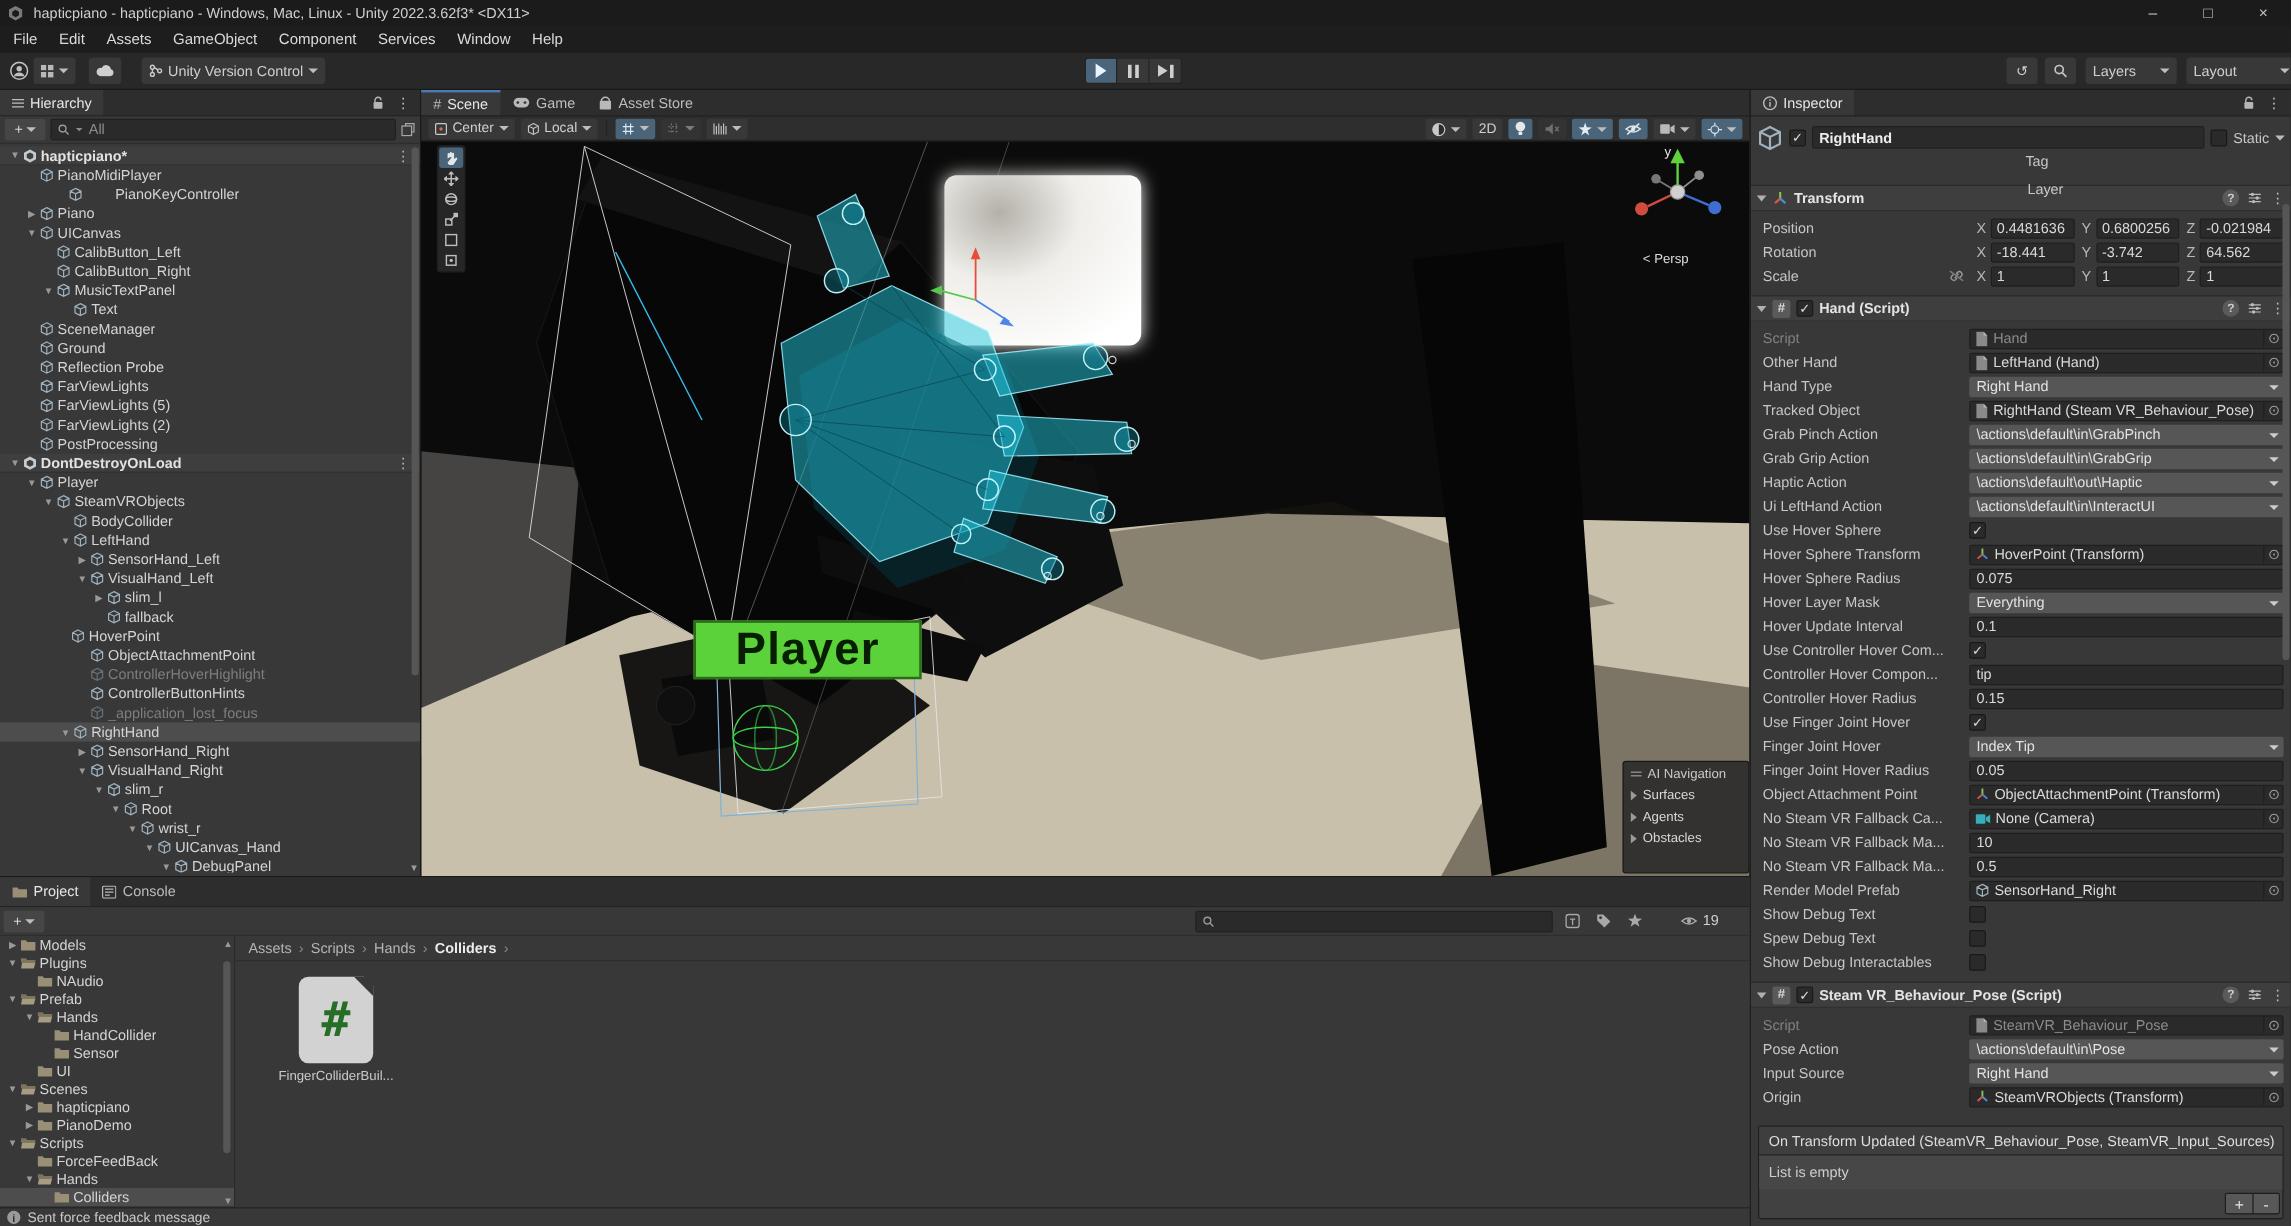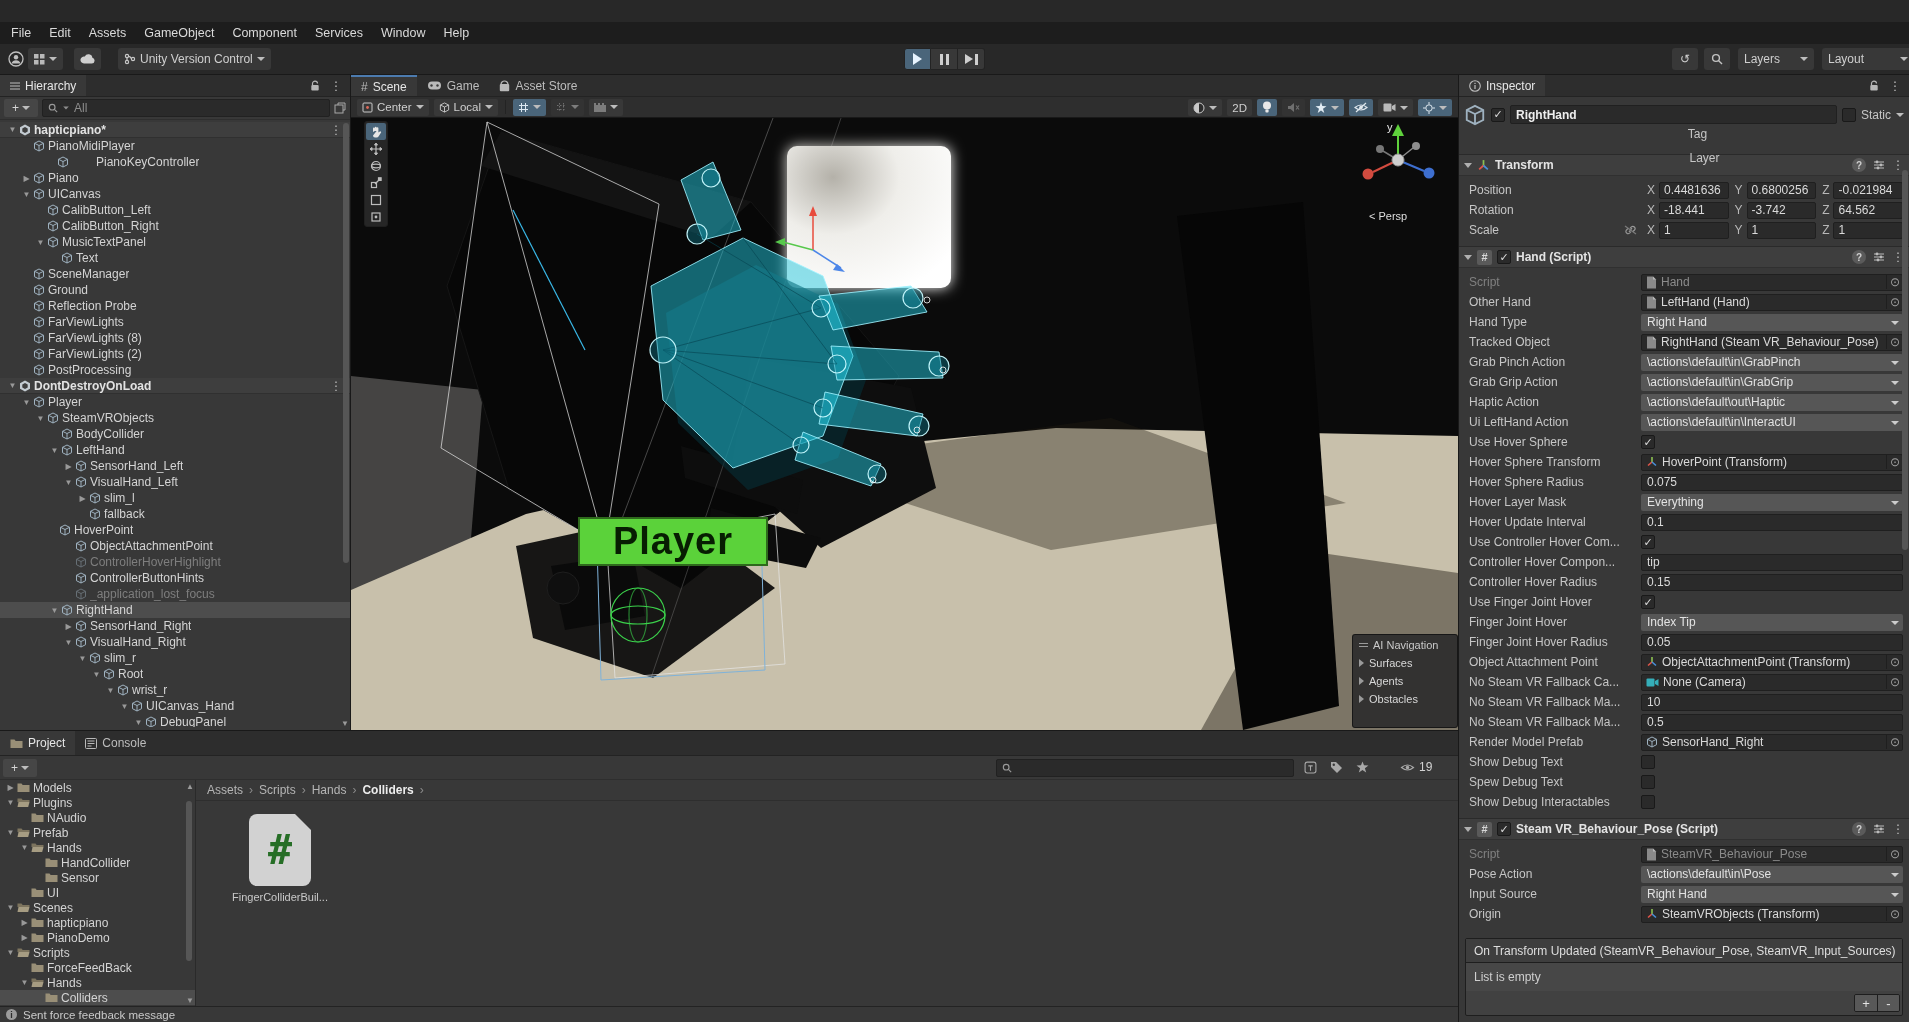--- a/index.html
+++ b/index.html
@@ -171,20 +171,34 @@
     border-top:1px solid #232323; display:flex; align-items:flex-start; gap:6px; padding:2px 0 0 6px;
     color:#c9c9c9; font-size:11.5px; overflow:hidden; }
   .info-dot { width:11px; height:11px; border-radius:50%; background:#9a9a9a; color:#2c2c2c; font-size:9px;
     font-weight:bold; display:flex; align-items:center; justify-content:center; }
 </style>
 </head>
 <body>
 
 <div id="app">
 
+  <div id="titlebar">
+    <span class="ico">
+      <svg width="14" height="14" viewBox="0 0 14 14">
+          <path d="M7 1 L12.5 4 V10 L7 13 L1.5 10 V4 Z" fill="#7a7a7a"></path>
+          <path d="M7 4.2 L9.8 5.8 V8.8 L7 10.4 L4.2 8.8 V5.8 Z" fill="#1b1b1b"></path>
+        </svg>
+    </span>
+    <span id="window-title">hapticpiano - hapticpiano - Windows, Mac, Linux - Unity 2022.3.62f3* &lt;DX11&gt;</span>
+    <div id="win-controls">
+      <span class="wc">–</span>
+      <span class="wc">□</span>
+      <span class="wc">×</span>
+    </div>
+  </div>
 
   <div id="menubar">
       <span class="menu-item">File</span>
       <span class="menu-item">Edit</span>
       <span class="menu-item">Assets</span>
       <span class="menu-item">GameObject</span>
       <span class="menu-item">Component</span>
       <span class="menu-item">Services</span>
       <span class="menu-item">Window</span>
       <span class="menu-item">Help</span>
@@ -415,21 +429,21 @@
           </span>
           <span class="lbl">FarViewLights</span>
         </div>
         <div class="h-row" style="padding-left: 20px;">
           <span class="tw"></span>
           <span class="ico">
             <svg width="12" height="12" viewBox="0 0 12 12" fill="none" stroke="#9fb2c0">
               <path d="M6 1 L10.5 3.3 V8.7 L6 11 L1.5 8.7 V3.3 Z M1.5 3.3 L6 5.5 L10.5 3.3 M6 5.5 V11"></path>
             </svg>
           </span>
-          <span class="lbl">FarViewLights (8)</span>
+          <span class="lbl">FarViewLights (5)</span>
         </div>
         <div class="h-row" style="padding-left: 20px;">
           <span class="tw"></span>
           <span class="ico">
             <svg width="12" height="12" viewBox="0 0 12 12" fill="none" stroke="#9fb2c0">
               <path d="M6 1 L10.5 3.3 V8.7 L6 11 L1.5 8.7 V3.3 Z M1.5 3.3 L6 5.5 L10.5 3.3 M6 5.5 V11"></path>
             </svg>
           </span>
           <span class="lbl">FarViewLights (2)</span>
         </div>

